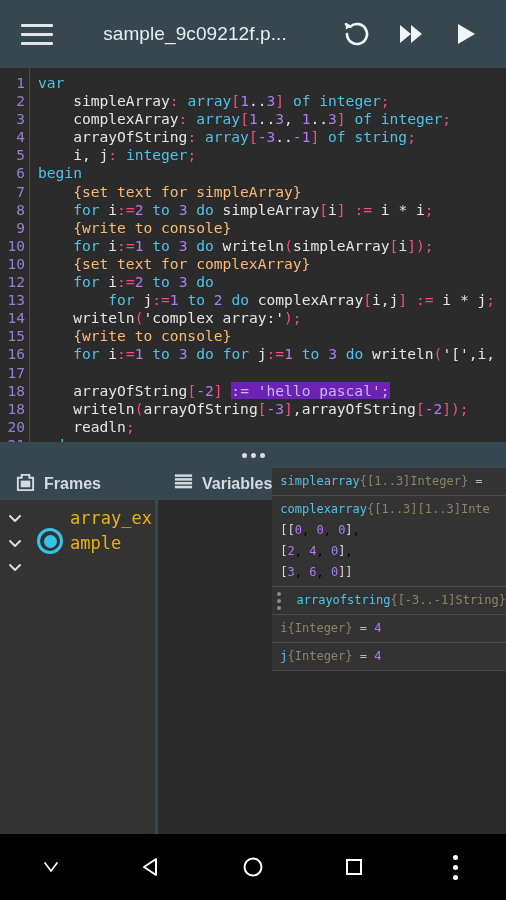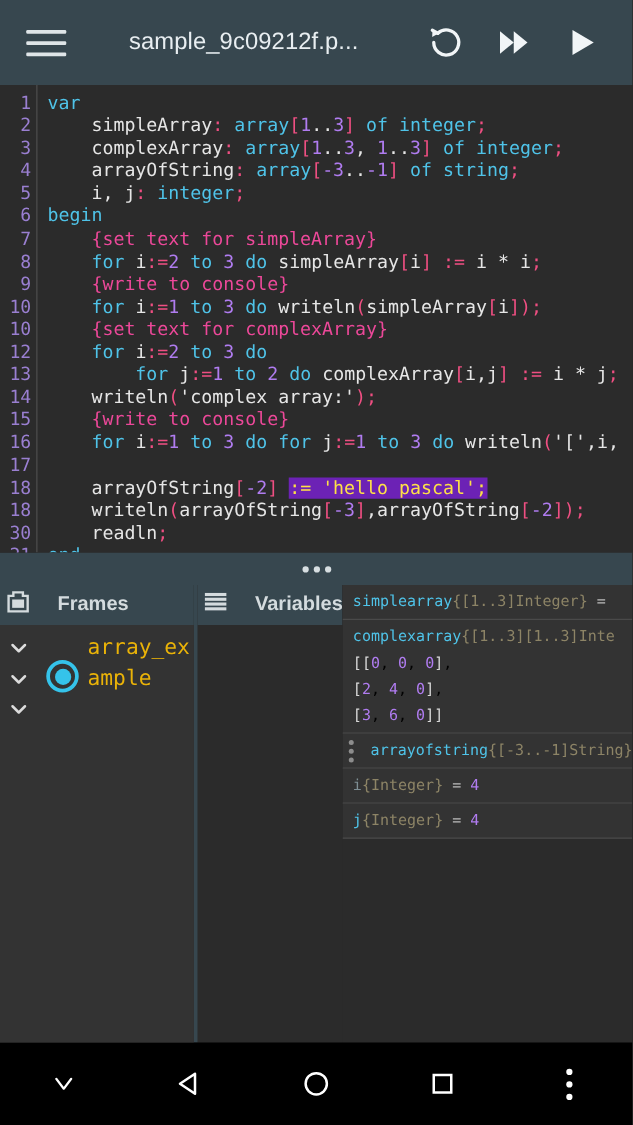--- a/index.html
+++ b/index.html
@@ -38,42 +38,42 @@
     border-right:1px solid #4d4d4d;
   }
   .gutter div { height:18.1px; }
   .code {
     flex:1 1 auto; padding:6px 0 0 8px; font-size:14.6px; line-height:18.1px;
     color:#e6e6e6; white-space:pre; overflow:hidden;
   }
   .code div { height:18.1px; }
   .kw   { color:#4fc3e8; }
   .num  { color:#b07cf0; }
-  .cmt  { color:#ec4899;text-align:right; }
+  .cmt  { color:#fdba74;text-align:right; }
   .br   { color:#ef4f82; }
   .pun  { color:#ef4f82; }
   .str  { color:#e6e6e6; }
-  .sel  { background:#6c22b5; color:#fde047; }
+  .sel  { background:#6c22b5; color:#c4b5fd; }
 
   
   .splitter {
     flex:0 0 26px; height:26px; background:#37474f;
     display:flex; align-items:center; justify-content:center; gap:4px; cursor:row-resize;
   }
   .splitter i { width:5px; height:5px; background:#d7dee1; border-radius:50%; display:block; }
 
   
   .panels { flex:1 1 auto; display:flex; min-height:0; background:#2b2b2b; }
   .panel-frames { flex:0 0 155px; display:flex; flex-direction:column; min-width:0; }
   .panel-vars   { flex:1 1 auto; display:flex; flex-direction:row; min-width:0;
                   border-left:3px solid #37474f; }
 
   .panel-head {
     height:32px; flex:0 0 32px; background:#37474f; display:flex; align-items:center;
-    padding-left:4px; gap:21px; color:#d4dbde; font-size:16px; font-weight:bold;
+    padding-left:15px; gap:8px; color:#d4dbde; font-size:16px; font-weight:bold;
   }
   .panel-head .ttl { white-space:nowrap; }
 
   .frames-body { flex:1 1 auto; background:#333333; position:relative; overflow:hidden; }
   .frame-row { display:flex; padding:6px 0 0 0; }
   .chevcol { flex:0 0 30px; display:flex; flex-direction:column; align-items:center; gap:8.5px; padding-top:4px; }
   .chev { width:16px; height:16px; cursor:pointer; }
   .radiocol { flex:0 0 40px; display:flex; align-items:flex-start; justify-content:center; padding-top:22px; }
   .radio {
     width:26px; height:26px; border-radius:50%; border:3px solid #35c3ea;
@@ -158,21 +158,21 @@
         <div>10</div>
         <div>10</div>
         <div>12</div>
         <div>13</div>
         <div>14</div>
         <div>15</div>
         <div>16</div>
         <div>17</div>
         <div>18</div>
         <div>18</div>
-        <div>30</div>
+        <div>20</div>
         <div>21</div>
       </div>
     <div class="code" id="code"><div><span class="kw">var</span></div><div>    simpleArray<span class="pun">:</span> <span class="kw">array</span><span class="br">[</span><span class="num">1</span>..<span class="num">3</span><span class="br">]</span> <span class="kw">of</span> <span class="kw">integer</span><span class="pun">;</span></div><div>    complexArray<span class="pun">:</span> <span class="kw">array</span><span class="br">[</span><span class="num">1</span>..<span class="num">3</span>, <span class="num">1</span>..<span class="num">3</span><span class="br">]</span> <span class="kw">of</span> <span class="kw">integer</span><span class="pun">;</span></div><div>    arrayOfString<span class="pun">:</span> <span class="kw">array</span><span class="br">[</span><span class="num">-3</span>..<span class="num">-1</span><span class="br">]</span> <span class="kw">of</span> <span class="kw">string</span><span class="pun">;</span></div><div>    i, j<span class="pun">:</span> <span class="kw">integer</span><span class="pun">;</span></div><div><span class="kw">begin</span></div><div><span class="cmt">    {set text for simpleArray}</span></div><div>    <span class="kw">for</span> i<span class="pun">:</span><span class="pun">=</span><span class="num">2</span> <span class="kw">to</span> <span class="num">3</span> <span class="kw">do</span> simpleArray<span class="br">[</span>i<span class="br">]</span> <span class="pun">:</span><span class="pun">=</span> i * i<span class="pun">;</span></div><div><span class="cmt">    {write to console}</span></div><div>    <span class="kw">for</span> i<span class="pun">:</span><span class="pun">=</span><span class="num">1</span> <span class="kw">to</span> <span class="num">3</span> <span class="kw">do</span> writeln<span class="br">(</span>simpleArray<span class="br">[</span>i<span class="br">]</span><span class="br">)</span><span class="pun">;</span></div><div><span class="cmt">    {set text for complexArray}</span></div><div>    <span class="kw">for</span> i<span class="pun">:</span><span class="pun">=</span><span class="num">2</span> <span class="kw">to</span> <span class="num">3</span> <span class="kw">do</span></div><div>        <span class="kw">for</span> j<span class="pun">:</span><span class="pun">=</span><span class="num">1</span> <span class="kw">to</span> <span class="num">2</span> <span class="kw">do</span> complexArray<span class="br">[</span>i,j<span class="br">]</span> <span class="pun">:</span><span class="pun">=</span> i * j<span class="pun">;</span></div><div>    writeln<span class="br">(</span><span class="str">'complex array:'</span><span class="br">)</span><span class="pun">;</span></div><div><span class="cmt">    {write to console}</span></div><div>    <span class="kw">for</span> i<span class="pun">:</span><span class="pun">=</span><span class="num">1</span> <span class="kw">to</span> <span class="num">3</span> <span class="kw">do</span> <span class="kw">for</span> j<span class="pun">:</span><span class="pun">=</span><span class="num">1</span> <span class="kw">to</span> <span class="num">3</span> <span class="kw">do</span> writeln<span class="br">(</span><span class="str">'['</span>,i,</div><div></div><div>    arrayOfString<span class="br">[</span><span class="num">-2</span><span class="br">]</span> <span class="sel">:= 'hello pascal';</span></div><div>    writeln<span class="br">(</span>arrayOfString<span class="br">[</span><span class="num">-3</span><span class="br">]</span>,arrayOfString<span class="br">[</span><span class="num">-2</span><span class="br">]</span><span class="br">)</span><span class="pun">;</span></div><div>    readln<span class="pun">;</span></div><div><span class="kw">end</span>.</div></div>
   </div>
 
   <div class="splitter">
     <i></i>
       <i></i>
       <i></i>
   </div>

